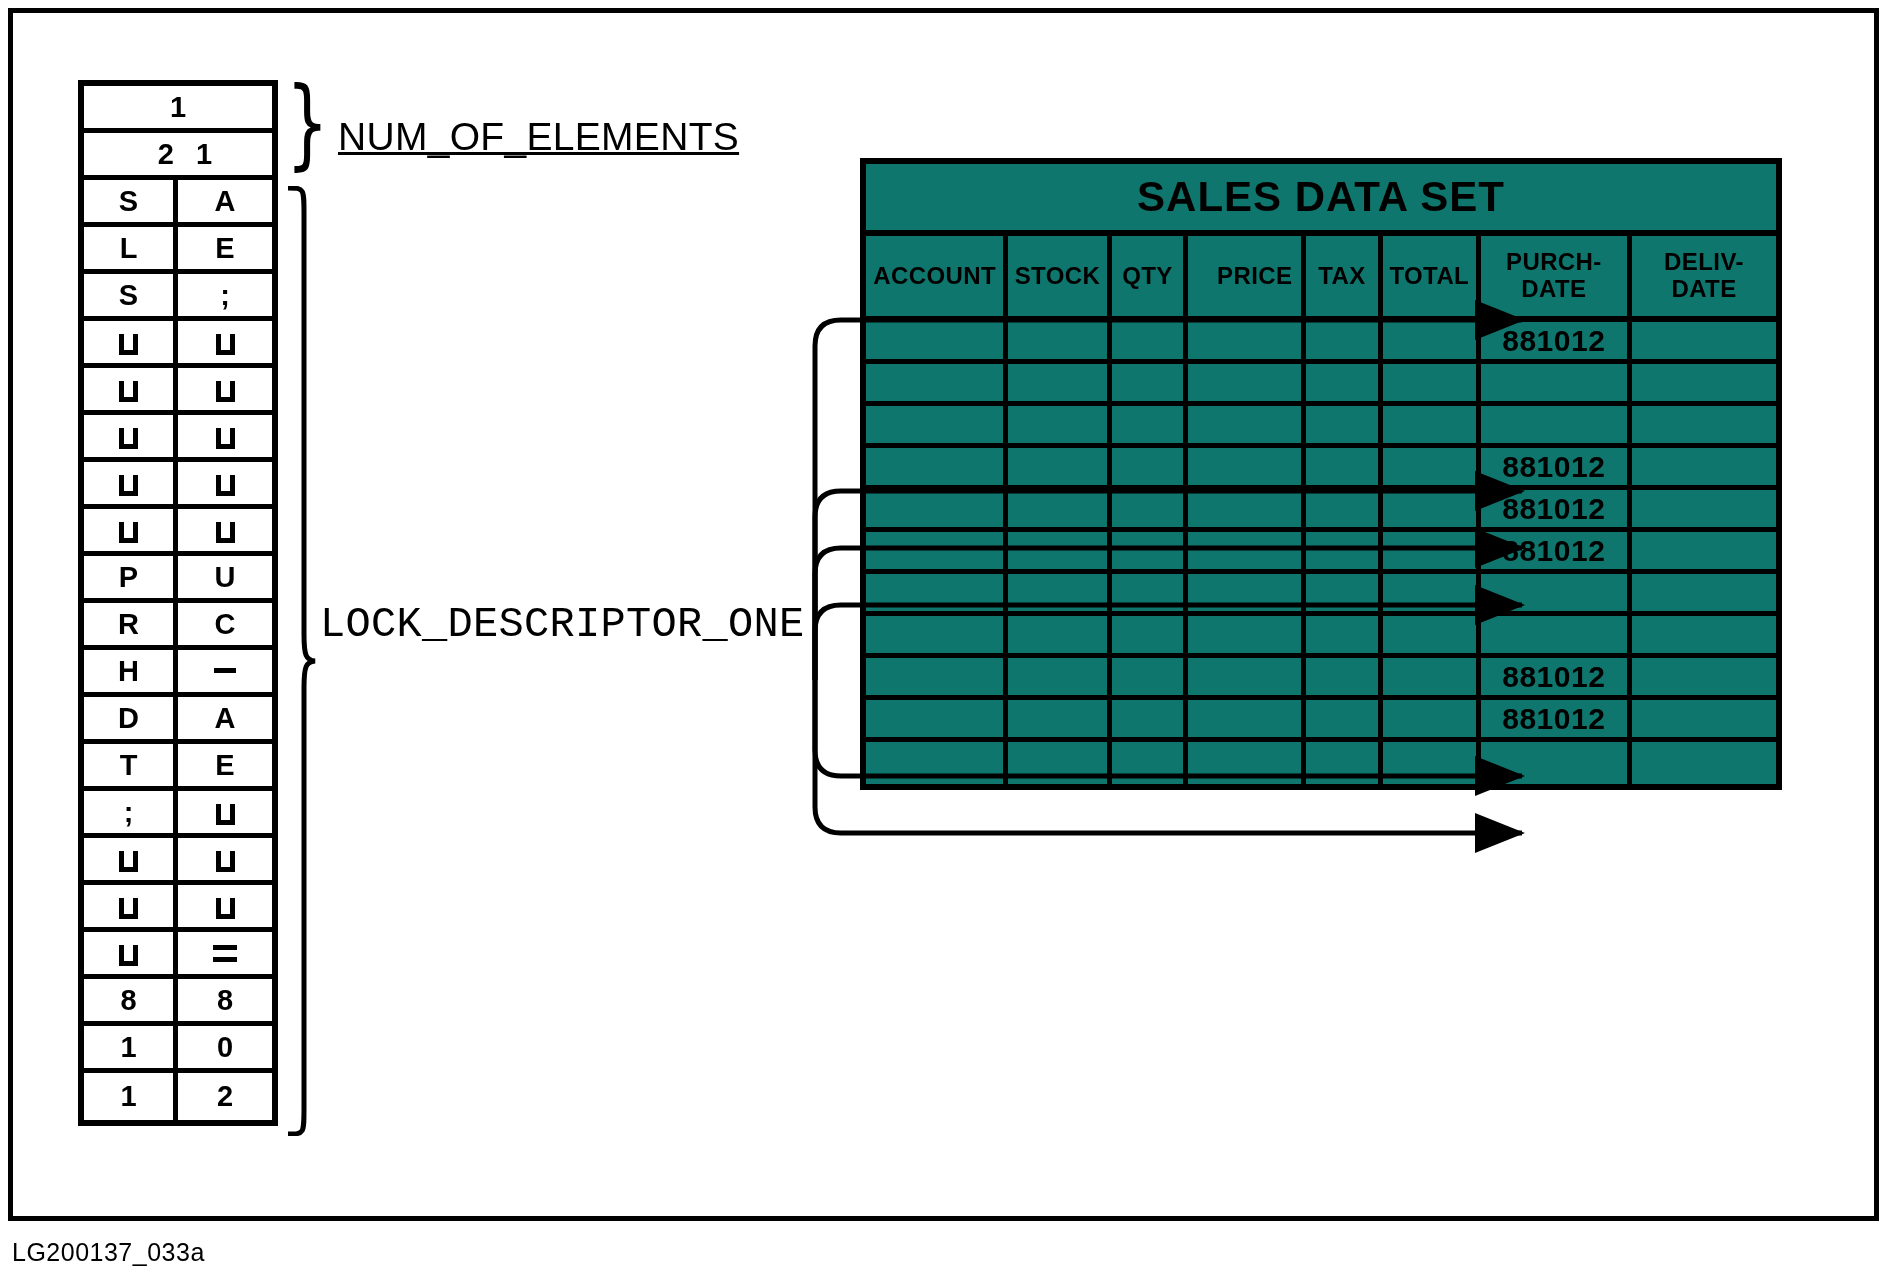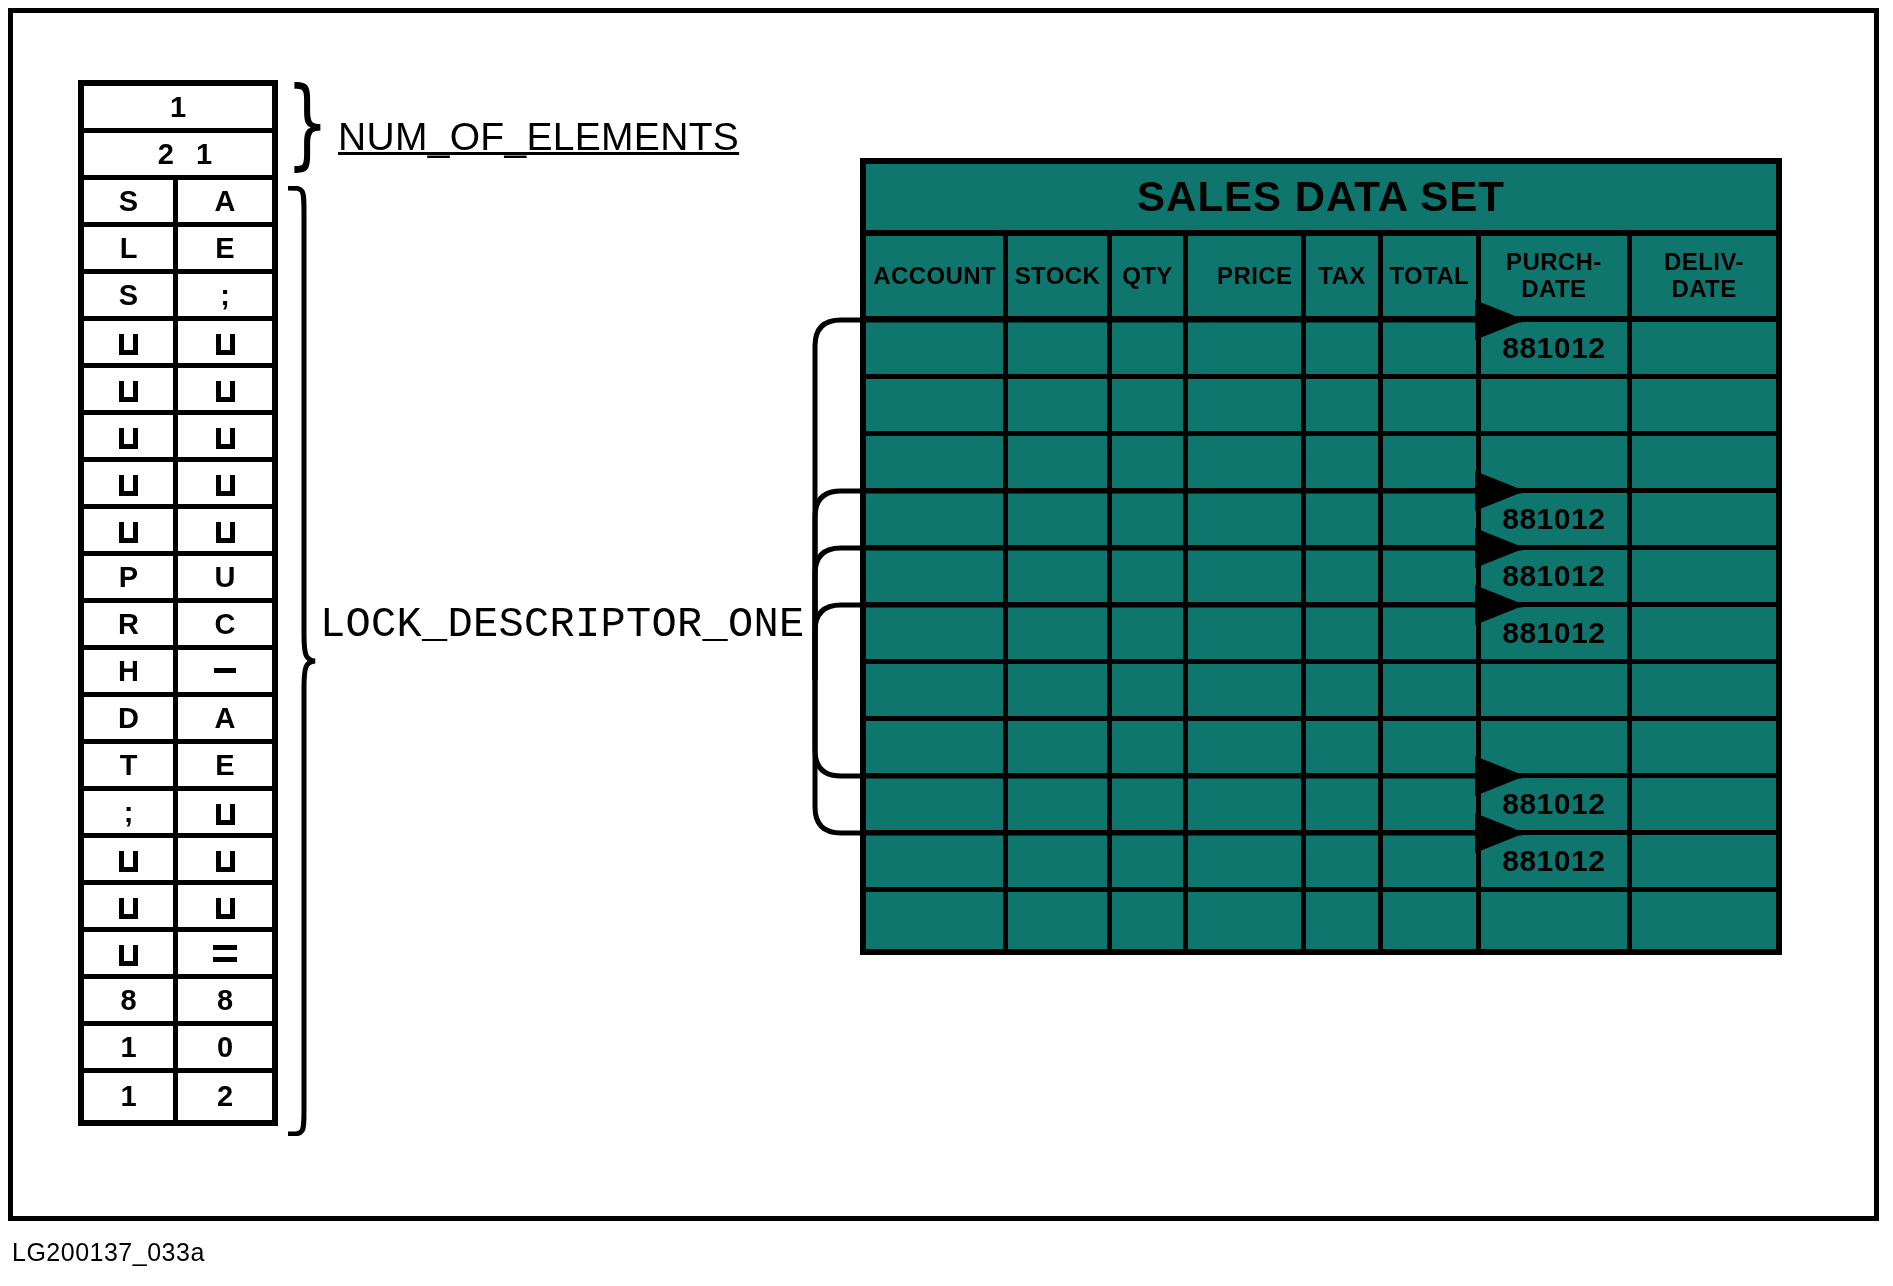--- a/index.html
+++ b/index.html
@@ -179,21 +179,21 @@
     border-right: 5px solid #000;
     box-sizing: border-box;
     line-height: 1.12;
     padding: 0 3px;
   }
   .sales-head .hcell:last-child { border-right: none; }
 
   .sales-body { }
   .srow {
     display: flex;
-    height: 57px;
+    height: 42px;
     border-bottom: 5px solid #000;
     box-sizing: border-box;
   }
   .srow:last-child { border-bottom: none; }
   .srow .dcell {
     border-right: 5px solid #000;
     box-sizing: border-box;
     display: flex;
     align-items: center;
     justify-content: center;

